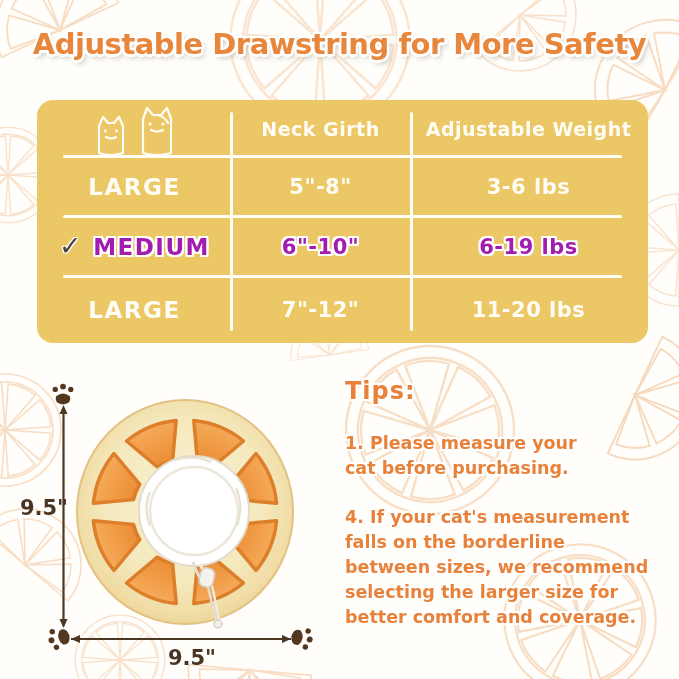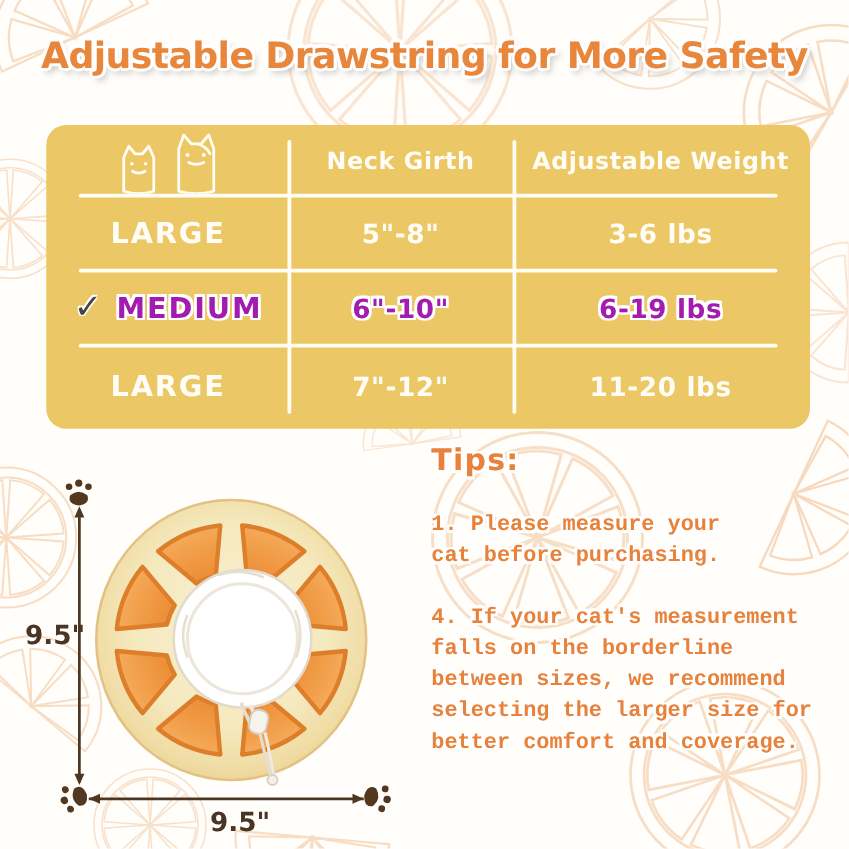--- a/index.html
+++ b/index.html
@@ -54,28 +54,27 @@
   svg.figure{left:0;top:372px;z-index:1;}
   svg.figure text{
     font-family:"DejaVu Sans",sans-serif;font-weight:bold;
     font-size:21px;fill:#4A3524;
   }
   .dim{stroke:#4C3722;stroke-width:2.2;}
   .dimhead{fill:#4C3722;}
   .pawfill{fill:#53381F;}
 
   
-  .tips{left:345px;top:352px;width:330px;z-index:1;color:#E8823A;}
+  .tips{left:345px;top:375px;width:330px;z-index:1;color:#E8823A;}
   .tips h2{
     margin:2px 0 26px 0;font-size:24px;letter-spacing:1px;
   }
   .tips p{
     margin:0 0 24px 0;font-size:17.5px;line-height:25px;letter-spacing:0;
     white-space:pre-line;
-    font-family:Liberation Mono, monospace;
   }
   .tips h2,.tips p{
     text-shadow:-2px -2px 0 #fff,2px -2px 0 #fff,-2px 2px 0 #fff,2px 2px 0 #fff,
       -2px 0 0 #fff,2px 0 0 #fff,0 -2px 0 #fff,0 2px 0 #fff;
   }
 </style>
 </head>
 <body>
 
 <div class="stage">

